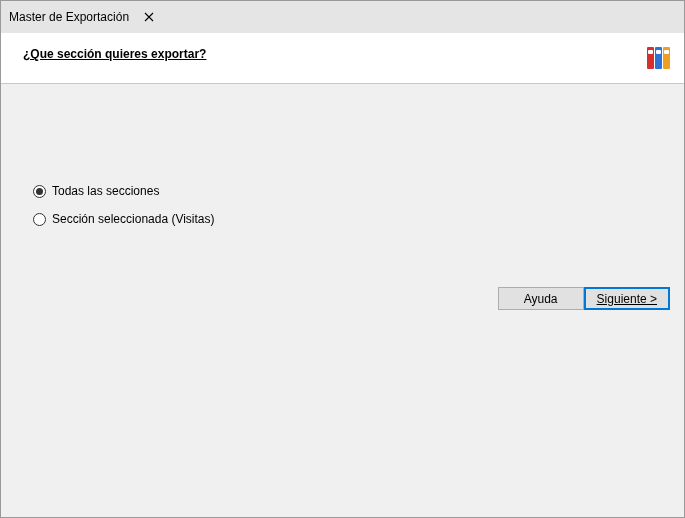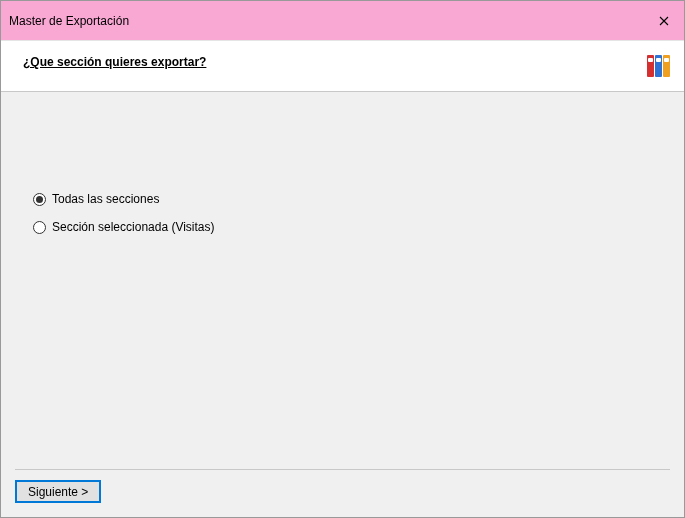--- a/index.html
+++ b/index.html
@@ -8,26 +8,25 @@
       font-size: 12px;
       background: #fff;
       width: 685px;
       height: 518px;
       border: 1px solid #999;
       display: flex;
       flex-direction: column;
       color: #000;
     }
     .titlebar {
-      height: 40px;
+      height: 32px;
       display: flex;
       align-items: center;
-      justify-content: space-between;
       padding: 0 0 0 8px;
-      background: #f9a8d4;
+      background: #e5e5e5;
       border-bottom: 1px solid #e5e5e5;
     }
     .close-btn {
       width: 40px;
       height: 28px;
       display: flex;
       align-items: center;
       justify-content: center;
       cursor: default;
     }
@@ -50,21 +49,21 @@
       position: absolute;
       top: 3px; left: 1px; right: 1px;
       height: 4px; background: #fff;
       border-radius: 1px;
     }
     .content-wrap {
       flex: 1;
       border-top: 1px solid #c8c8c8;
       background: #f0f0f0;
       display: flex;
-      flex-direction: column;
+      flex-direction: row;
     }
     .content {
       flex: 1;
       background: #f0f0f0;
       padding: 100px 0 0 32px;
     }
     .radio-row {
       display: flex;
       align-items: center;
       gap: 6px;
@@ -91,21 +90,21 @@
       border-top: 1px solid #c8c8c8;
       margin: 0 14px;
     }
     .footer {
       display: flex;
       justify-content: space-between;
       align-items: center;
       padding: 10px 14px 14px 14px;
       background: #f0f0f0;
     }
-    .footer-right { display: flex; gap: 10px; }
+    .footer-right { display: flex; gap: 10px; text-decoration: underline; }
     .btn {
       min-width: 86px;
       height: 23px;
       background: #e1e1e1;
       border: 1px solid #adadad;
       font-size: 12px;
       font-family: inherit;
       padding: 0 12px;
       cursor: default;
       display: inline-flex;
@@ -146,17 +145,18 @@
     </label>
     <label class="radio-row">
       <span class="radio"></span>
       <span>Sección seleccionada (Visitas)</span>
     </label>
   </div>
 
   <div class="footer-sep"></div>
 
   <div class="footer">
+    <button class="btn">Ayuda</button>
     <div class="footer-right">
       <button class="btn primary">Siguiente &gt;</button>
     </div>
   </div>
 </div>
 
 </body></html>

